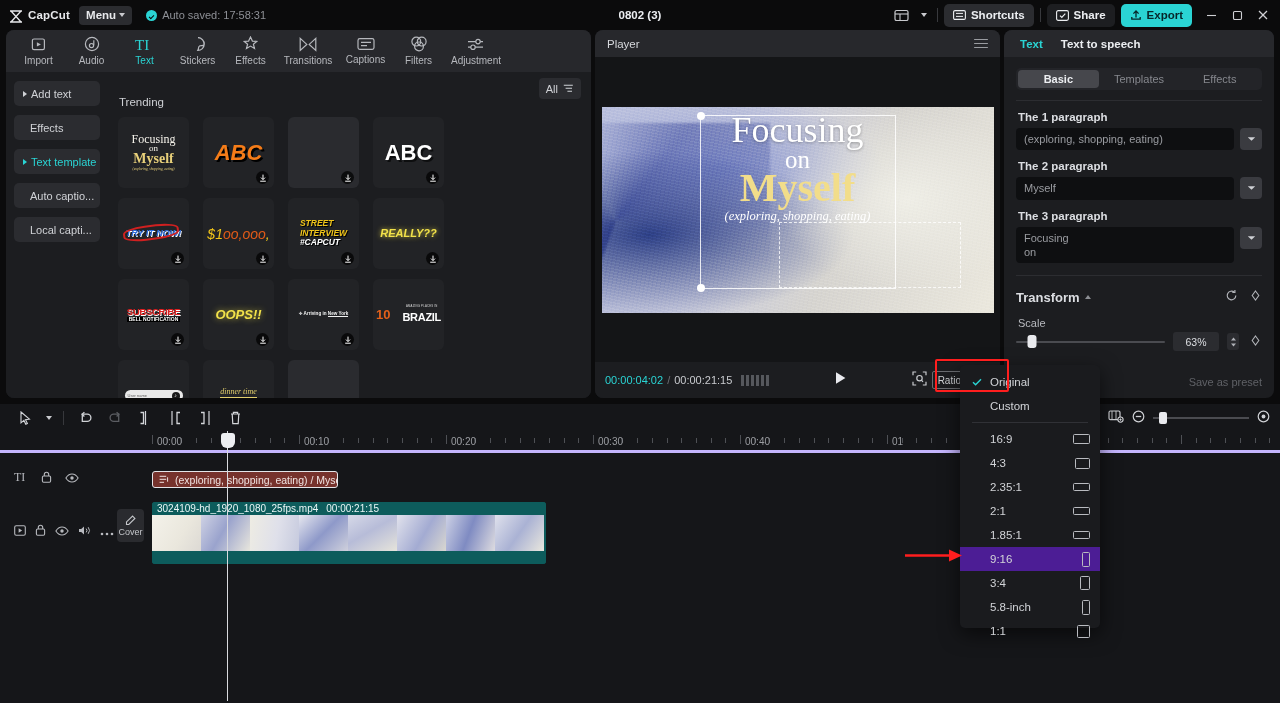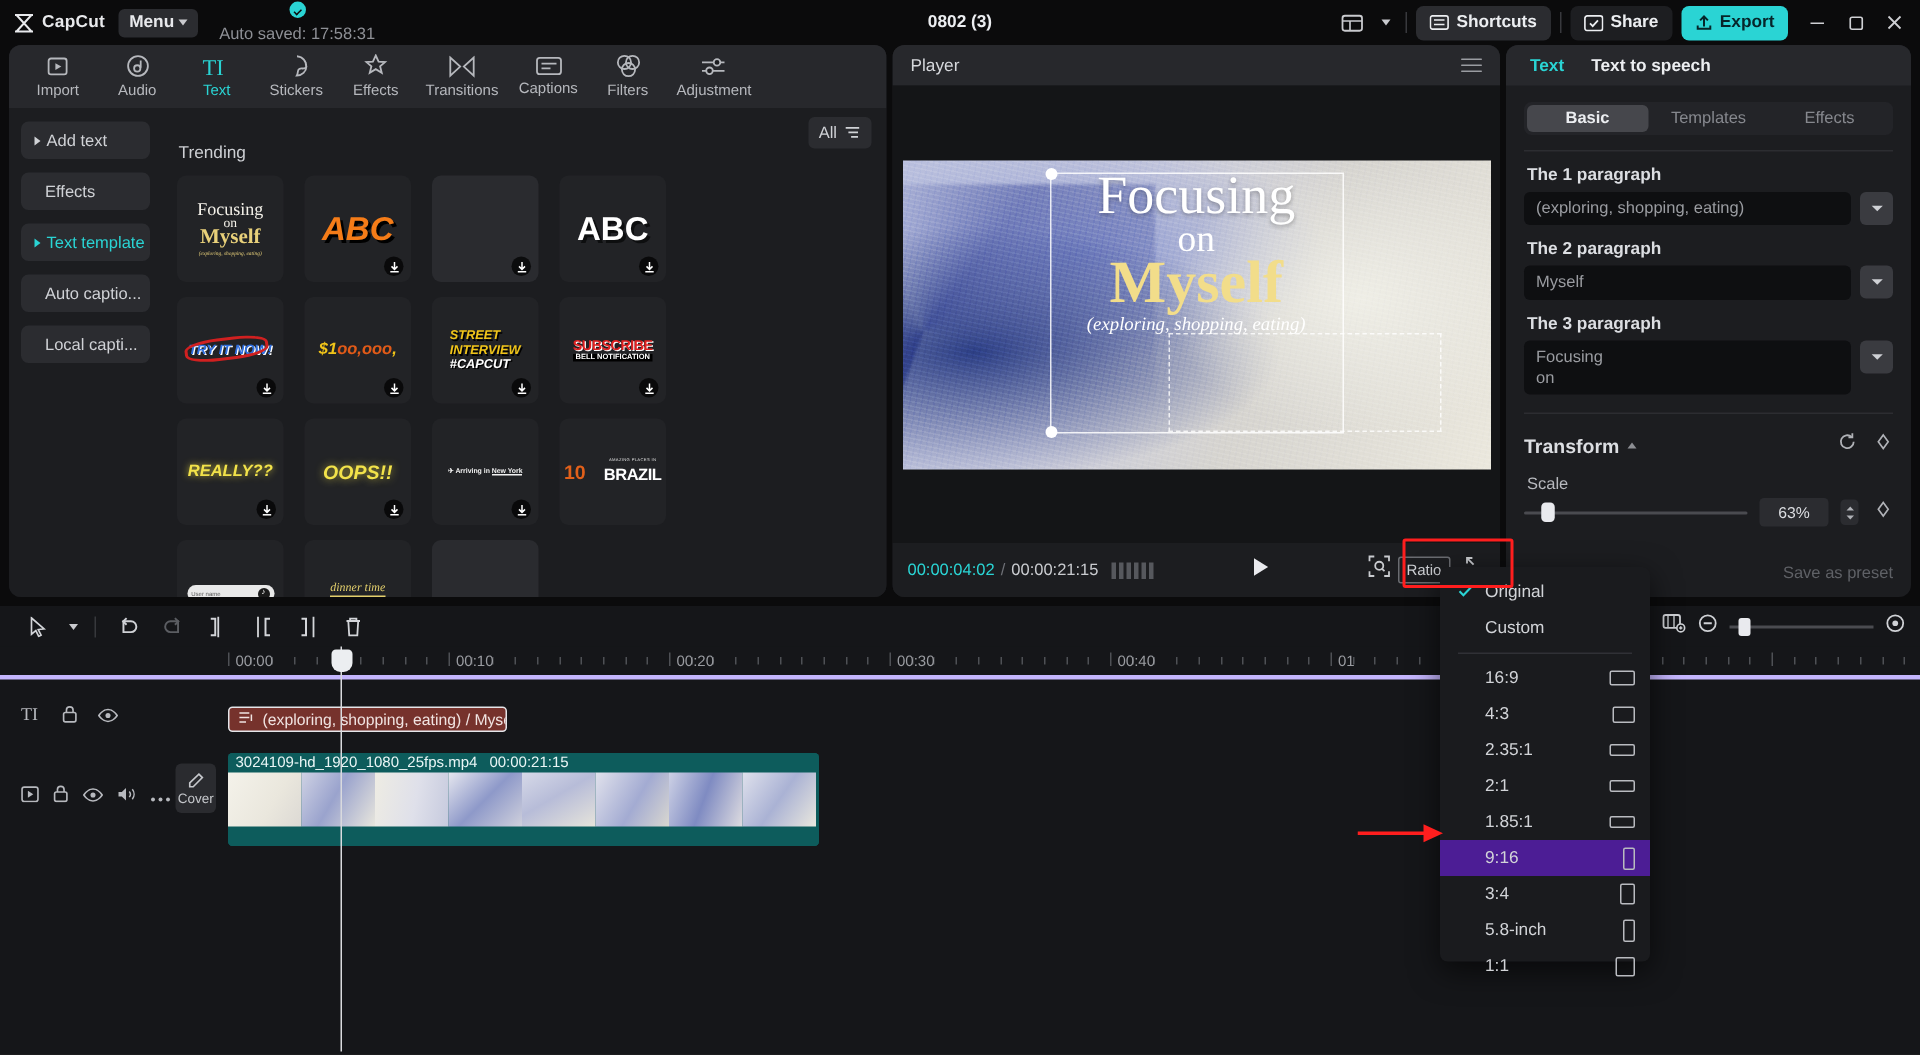--- a/index.html
+++ b/index.html
@@ -20,21 +20,21 @@
   }
   .brand { display: flex; align-items: center; gap: 5px; padding-left: 9px; }
   .brand-logo { width: 14px; height: 13px; position: relative; }
   .brand-name { font-size: 11.5px; font-weight: bold; color: #e8e9ec; letter-spacing: .2px; }
   .menu-btn {
     margin-left: 9px; height: 19px; padding: 0 7px; border-radius: 4px;
     background: #2b2c30; display: flex; align-items: center; gap: 3px;
     font-size: 11.5px; font-weight: bold; color: #e8e9ec; cursor: pointer;
   }
   .caret-dn { width: 0; height: 0; border-left: 3.5px solid transparent; border-right: 3.5px solid transparent; border-top: 4px solid #c9cace; }
-  .autosave { display: flex; align-items: center; gap: 5px; margin-left: 14px; flex-direction: column; }
+  .autosave { display: flex; align-items: flex-end; gap: 5px; margin-left: 14px; }
   .autosave-dot { width: 11px; height: 11px; border-radius: 50%; background: #2ad4d4; position: relative; }
   .autosave-dot::after { content:""; position:absolute; left:3px; top:4.5px; width:4px; height:2px; border-left:1.4px solid #0b0b0c; border-bottom:1.4px solid #0b0b0c; transform: rotate(-45deg); }
   .autosave-txt { font-size: 11px; color: #8e9096; }
   .proj-title {
     position: absolute; left: 0; right: 0; text-align: center;
     font-size: 11.5px; font-weight: bold; color: #eceef1; pointer-events: none;
   }
   .tb-right { margin-left: auto; display: flex; align-items: center; gap: 0; padding-right: 4px; }
   .tb-icon-btn { width: 30px; height: 22px; display: flex; align-items: center; justify-content: center; cursor: pointer; }
   .tb-sep { width: 1px; height: 14px; background: #38393d; margin: 0 6px; }
@@ -171,21 +171,21 @@
   .slider-row { display: flex; align-items: center; padding: 0 12px; gap: 8px; }
   .slider { position: relative; flex: 1; height: 14px; display: flex; align-items: center; cursor: pointer; }
   .slider-track { width: 100%; height: 2px; background: #4a4b50; border-radius: 2px; }
   .slider-knob { position: absolute; left: 11%; width: 9px; height: 13px; border-radius: 3px; background: #e9eaee; transform: translateX(-50%); }
   .num-box { width: 46px; height: 19px; background: #2b2c30; border-radius: 3px; display: flex; align-items: center; justify-content: center; font-size: 10.5px; color: #dcdee2; cursor: text; }
   .stepper { width: 12px; height: 17px; background: #2b2c30; border-radius: 3px; display: flex; flex-direction: column; align-items: center; justify-content: center; gap: 2px; cursor: pointer; }
   .save-preset { position: absolute; right: 12px; bottom: 10px; font-size: 11px; color: #5f6166; }
 
   
   .ratio-menu {
-    position: absolute; left: 960px; top: 378px; width: 140px; height: 263px;
+    position: absolute; left: 960px; top: 365px; width: 140px; height: 263px;
     background: #1a1b1e; border-radius: 5px; box-shadow: 0 6px 20px rgba(0,0,0,.6);
     padding: 5px 0; z-index: 50;
   }
   .rm-item { height: 24px; display: flex; align-items: center; padding: 0 10px 0 12px; font-size: 11.5px; color: #d2d4d8; cursor: pointer; position: relative; }
   .rm-item.sel-row { background: #4c1d95; }
   .rm-label { margin-left: 18px; }
   .rm-check { position: absolute; left: 12px; color: #2ad4d4; font-size: 10px; }
   .rm-shape { margin-left: auto; border: 1.4px solid #b9bbc0; border-radius: 1.5px; }
   .rm-sep { height: 1px; background: #303136; margin: 4px 12px; }
   .red-arrow { position: absolute; left: 905px; top: 548px; width: 58px; height: 15px; z-index: 55; }
@@ -471,21 +471,21 @@
                   <span class="dl-badge">
                     <svg width="8" height="8" viewBox="0 0 8 8">
                       <path d="M4 .6v4.8M2 3.6L4 5.6l2-2" stroke="#fff" stroke-width="1" fill="none"></path>
                       <line x1="1.2" y1="7.2" x2="6.8" y2="7.2" stroke="#fff" stroke-width="1"></line>
                     </svg>
                   </span>
                 </div>
               </div>
               <div class="tmpl-cell">
                 <div class="tmpl-card">
-                  <div class="preview" style="font-size:11px;font-weight:bold;font-style:italic;color:#e05a18"><span style="color:#f0c419">$1</span>oo,ooo<span style="color:#f0c419">,</span></div>
+                  <div class="preview" style="font-size:14px;font-weight:normal;font-style:italic;color:#e05a18"><span style="color:#f0c419">$1</span>oo,ooo<span style="color:#f0c419">,</span></div>
                   <span class="dl-badge">
                     <svg width="8" height="8" viewBox="0 0 8 8">
                       <path d="M4 .6v4.8M2 3.6L4 5.6l2-2" stroke="#fff" stroke-width="1" fill="none"></path>
                       <line x1="1.2" y1="7.2" x2="6.8" y2="7.2" stroke="#fff" stroke-width="1"></line>
                     </svg>
                   </span>
                 </div>
               </div>
               <div class="tmpl-cell">
                 <div class="tmpl-card">
@@ -493,35 +493,35 @@
                   <span class="dl-badge">
                     <svg width="8" height="8" viewBox="0 0 8 8">
                       <path d="M4 .6v4.8M2 3.6L4 5.6l2-2" stroke="#fff" stroke-width="1" fill="none"></path>
                       <line x1="1.2" y1="7.2" x2="6.8" y2="7.2" stroke="#fff" stroke-width="1"></line>
                     </svg>
                   </span>
                 </div>
               </div>
               <div class="tmpl-cell">
                 <div class="tmpl-card">
-                  <div class="preview">
-                    <div style="font-size:9.5px;font-weight:bold;color:#e02020;text-shadow:.8px .8px 0 #fff;letter-spacing:-.3px">SUBSCRIBE</div>
-                    <div style="font-size:5px;font-weight:bold;color:#fff;background:#000;padding:0 2px">BELL NOTIFICATION</div>
-                  </div>
+                  <div class="preview" style="font-size:11px;font-weight:bold;font-style:italic;color:#f2e24a;text-shadow:0 0 5px rgba(242,226,74,.8)">REALLY??</div>
                   <span class="dl-badge">
                     <svg width="8" height="8" viewBox="0 0 8 8">
                       <path d="M4 .6v4.8M2 3.6L4 5.6l2-2" stroke="#fff" stroke-width="1" fill="none"></path>
                       <line x1="1.2" y1="7.2" x2="6.8" y2="7.2" stroke="#fff" stroke-width="1"></line>
                     </svg>
                   </span>
                 </div>
               </div>
               <div class="tmpl-cell">
                 <div class="tmpl-card">
-                  <div class="preview" style="font-size:11px;font-weight:bold;font-style:italic;color:#f2e24a;text-shadow:0 0 5px rgba(242,226,74,.8)">REALLY??</div>
+                  <div class="preview">
+                    <div style="font-size:9.5px;font-weight:bold;color:#e02020;text-shadow:.8px .8px 0 #fff;letter-spacing:-.3px">SUBSCRIBE</div>
+                    <div style="font-size:5px;font-weight:bold;color:#fff;background:#000;padding:0 2px">BELL NOTIFICATION</div>
+                  </div>
                   <span class="dl-badge">
                     <svg width="8" height="8" viewBox="0 0 8 8">
                       <path d="M4 .6v4.8M2 3.6L4 5.6l2-2" stroke="#fff" stroke-width="1" fill="none"></path>
                       <line x1="1.2" y1="7.2" x2="6.8" y2="7.2" stroke="#fff" stroke-width="1"></line>
                     </svg>
                   </span>
                 </div>
               </div>
               <div class="tmpl-cell">
                 <div class="tmpl-card">

